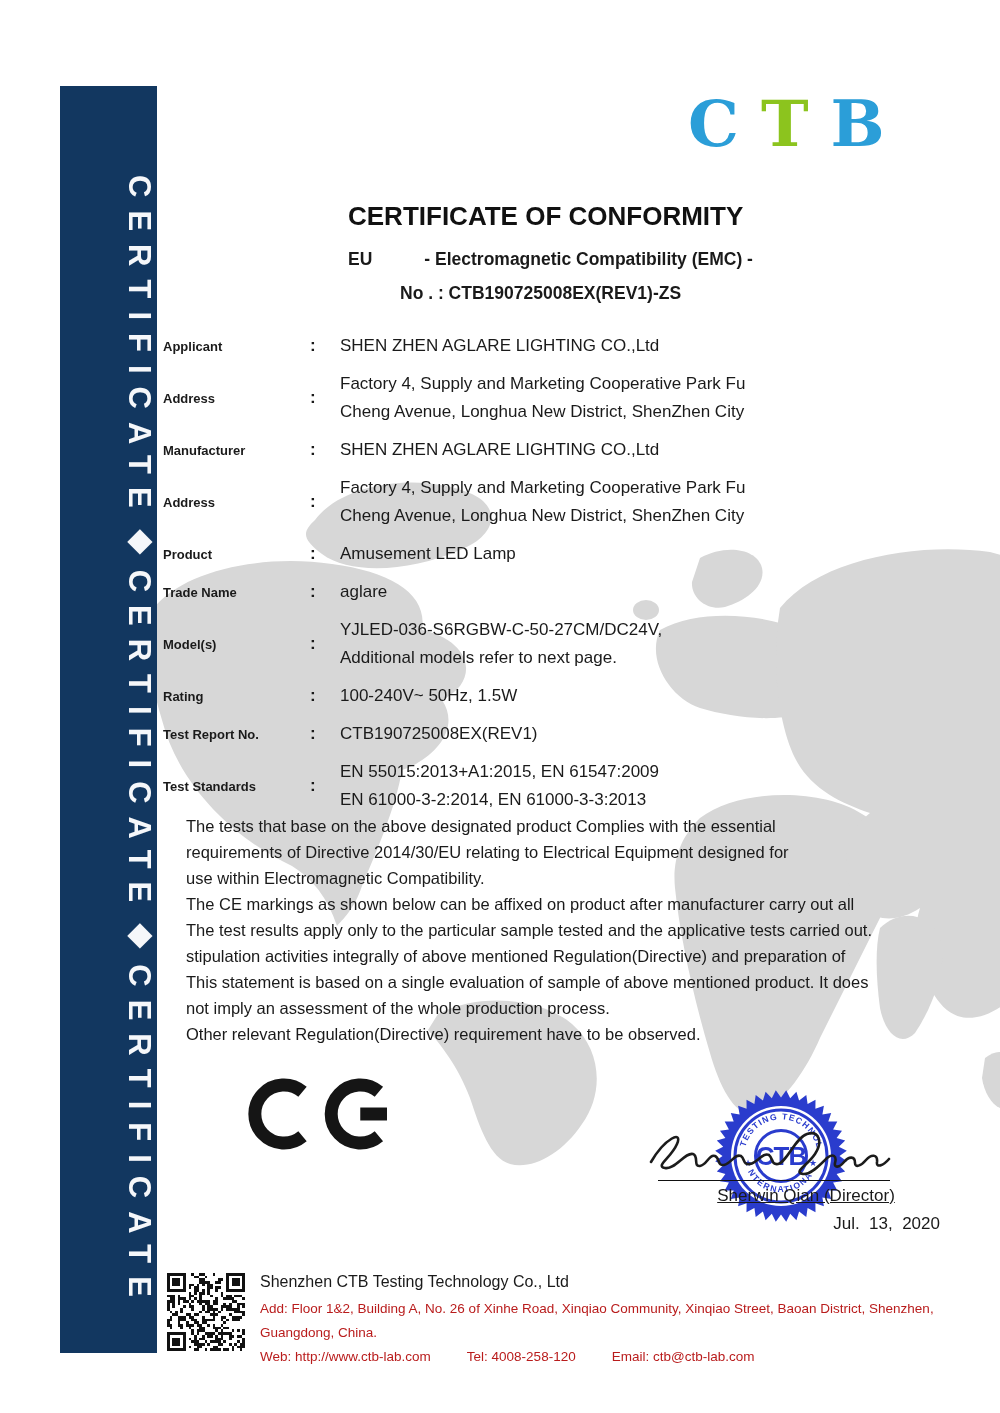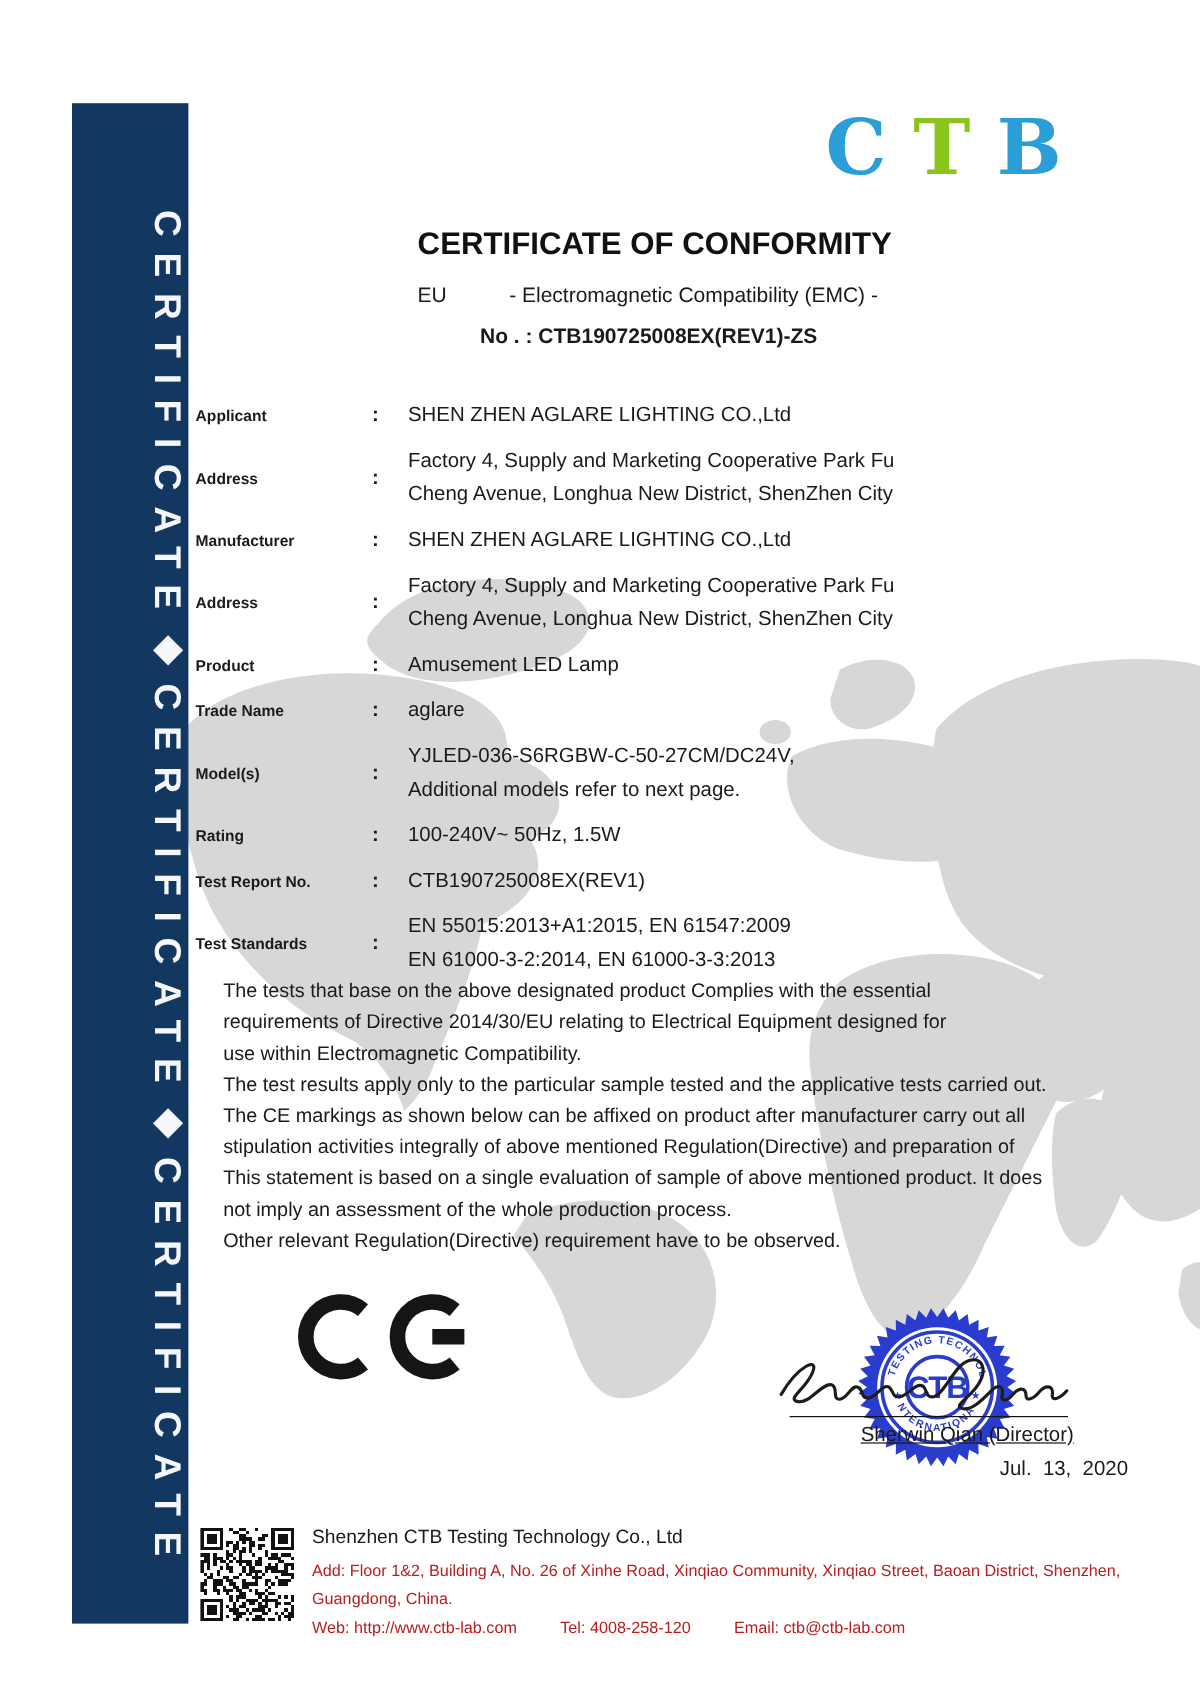--- a/index.html
+++ b/index.html
@@ -18,23 +18,23 @@
   .map{position:absolute;left:140px;top:458px;z-index:0;}
 
   .content{position:absolute;left:0;top:0;width:1000px;height:1413px;z-index:1;}
 
   
   .logo{position:absolute;left:688px;top:92px;font-family:"DejaVu Serif", serif;
         font-weight:bold;font-size:64px;letter-spacing:22px;line-height:1;}
   .logo .lc{color:#2b9ed8;} .logo .lt{color:#8cc41e;} .logo .lb{color:#2b9ed8;}
 
   
-  .hdr{position:absolute;left:348px;top:188px;width:400px;}
+  .hdr{position:absolute;left:348px;top:201px;width:400px;}
   .hdr-title{font-size:26px;font-weight:bold;color:#111;white-space:nowrap;}
-  .hdr-sub{margin-top:17px;font-size:17.5px;font-weight:normal;display:flex;white-space:pre;}
+  .hdr-sub{margin-top:17px;font-size:17.5px;font-weight:bold;display:flex;white-space:pre;}
   .hdr-sub .region{margin-right:52px;}
   .hdr-no{margin-top:13px;font-size:17.5px;font-weight:bold;margin-left:52px;white-space:pre;}
 
   
   .fields{position:absolute;left:163px;top:332px;width:680px;}
   .frow{display:flex;margin-bottom:10px;align-items:center;}
   .flabel{width:147px;font-weight:bold;font-size:13px;flex:none;}
   .fcolon{width:30px;font-weight:bold;font-size:17px;flex:none;}
   .fvalue{font-size:17px;line-height:28px;}
 
@@ -179,22 +179,22 @@
           <div>EN 55015:2013+A1:2015, EN 61547:2009</div>
             <div>EN 61000-3-2:2014, EN 61000-3-3:2013</div>
         </div>
       </div>
     </div>
 
     <div class="body-text">
       <div>The tests that base on the above designated product Complies with the essential</div>
       <div>requirements of Directive 2014/30/EU relating to Electrical Equipment designed for</div>
       <div>use within Electromagnetic Compatibility.</div>
+      <div>The CE markings as shown below can be affixed on product after manufacturer carry out all</div>
       <div>The test results apply only to the particular sample tested and the applicative tests carried out.</div>
-      <div>The CE markings as shown below can be affixed on product after manufacturer carry out all</div>
       <div>stipulation activities integrally of above mentioned Regulation(Directive) and preparation of</div>
       <div>This statement is based on a single evaluation of sample of above mentioned product. It does</div>
       <div>not imply an assessment of the whole production process.</div>
       <div>Other relevant Regulation(Directive) requirement have to be observed.</div>
     </div>
 
     <svg class="ce" width="190" height="84" viewBox="0 0 230 110">
       <path d="M76.4,25.9 A38,38 0 1 0 76.4,84.1" fill="none" stroke="#151515" stroke-width="17"></path>
       <path d="M176.4,25.9 A38,38 0 1 0 176.4,84.1" fill="none" stroke="#151515" stroke-width="17"></path>
       <line x1="152" y1="55" x2="187" y2="55" stroke="#151515" stroke-width="17"></line>

